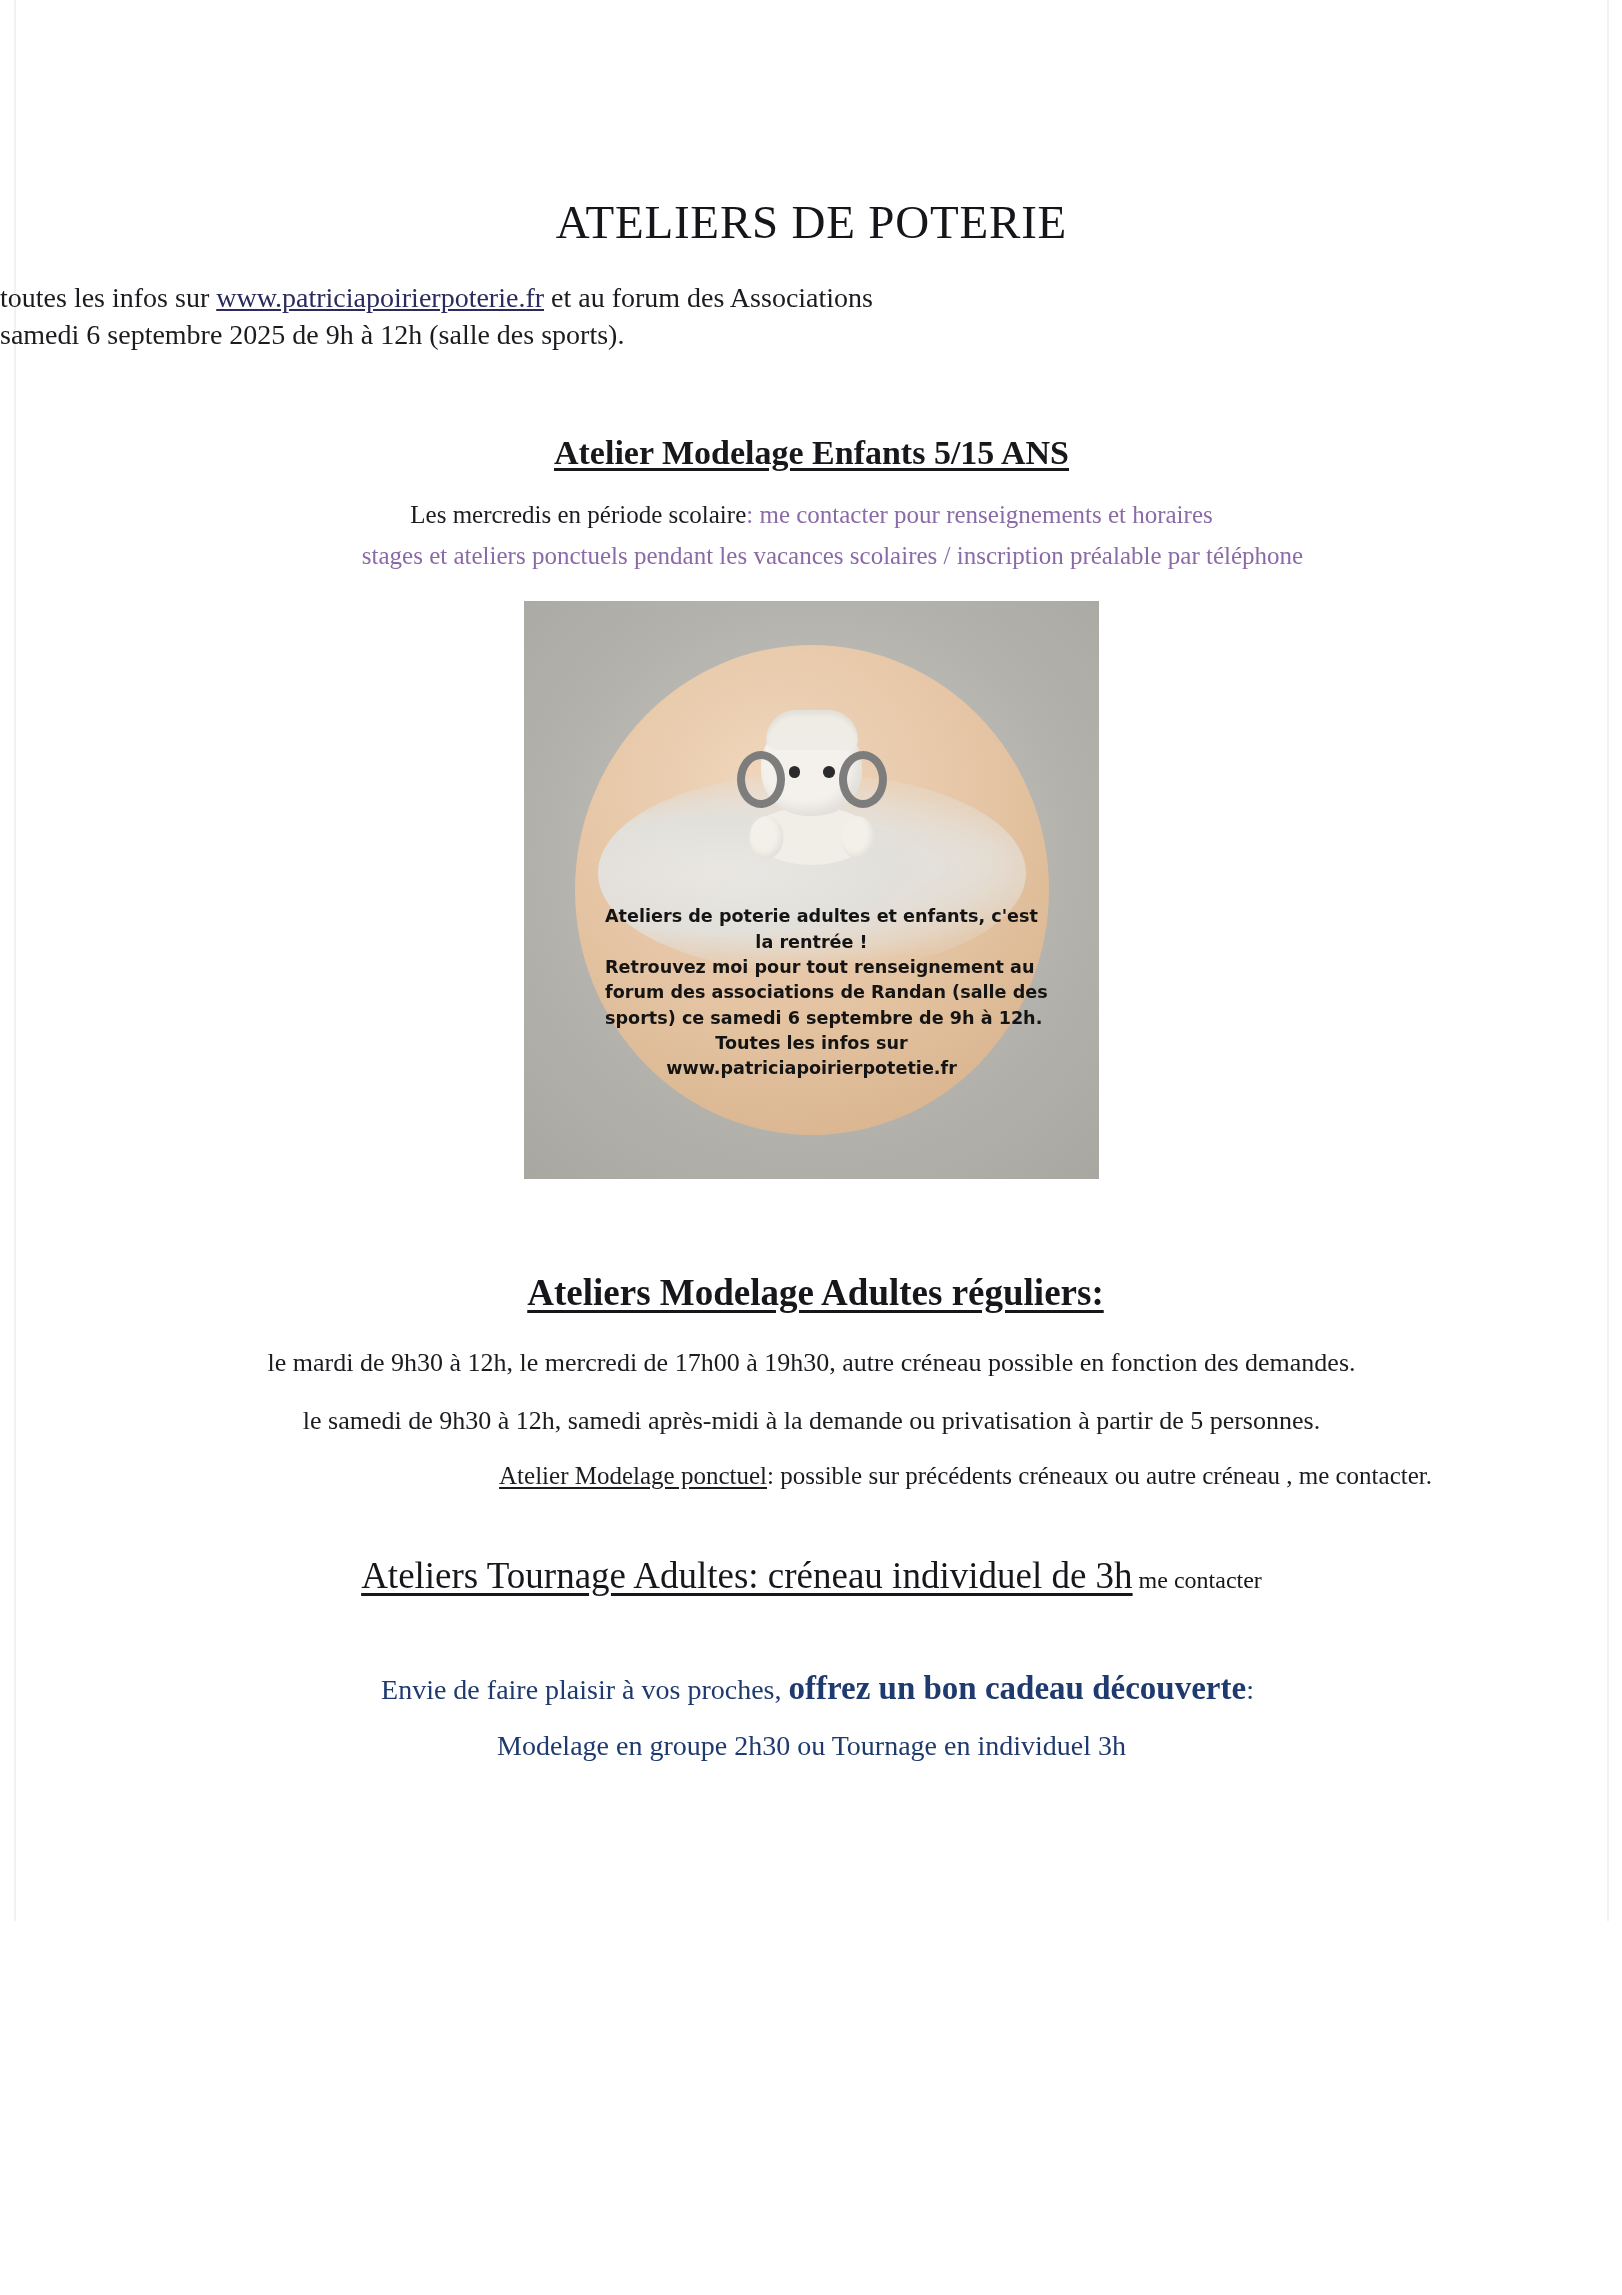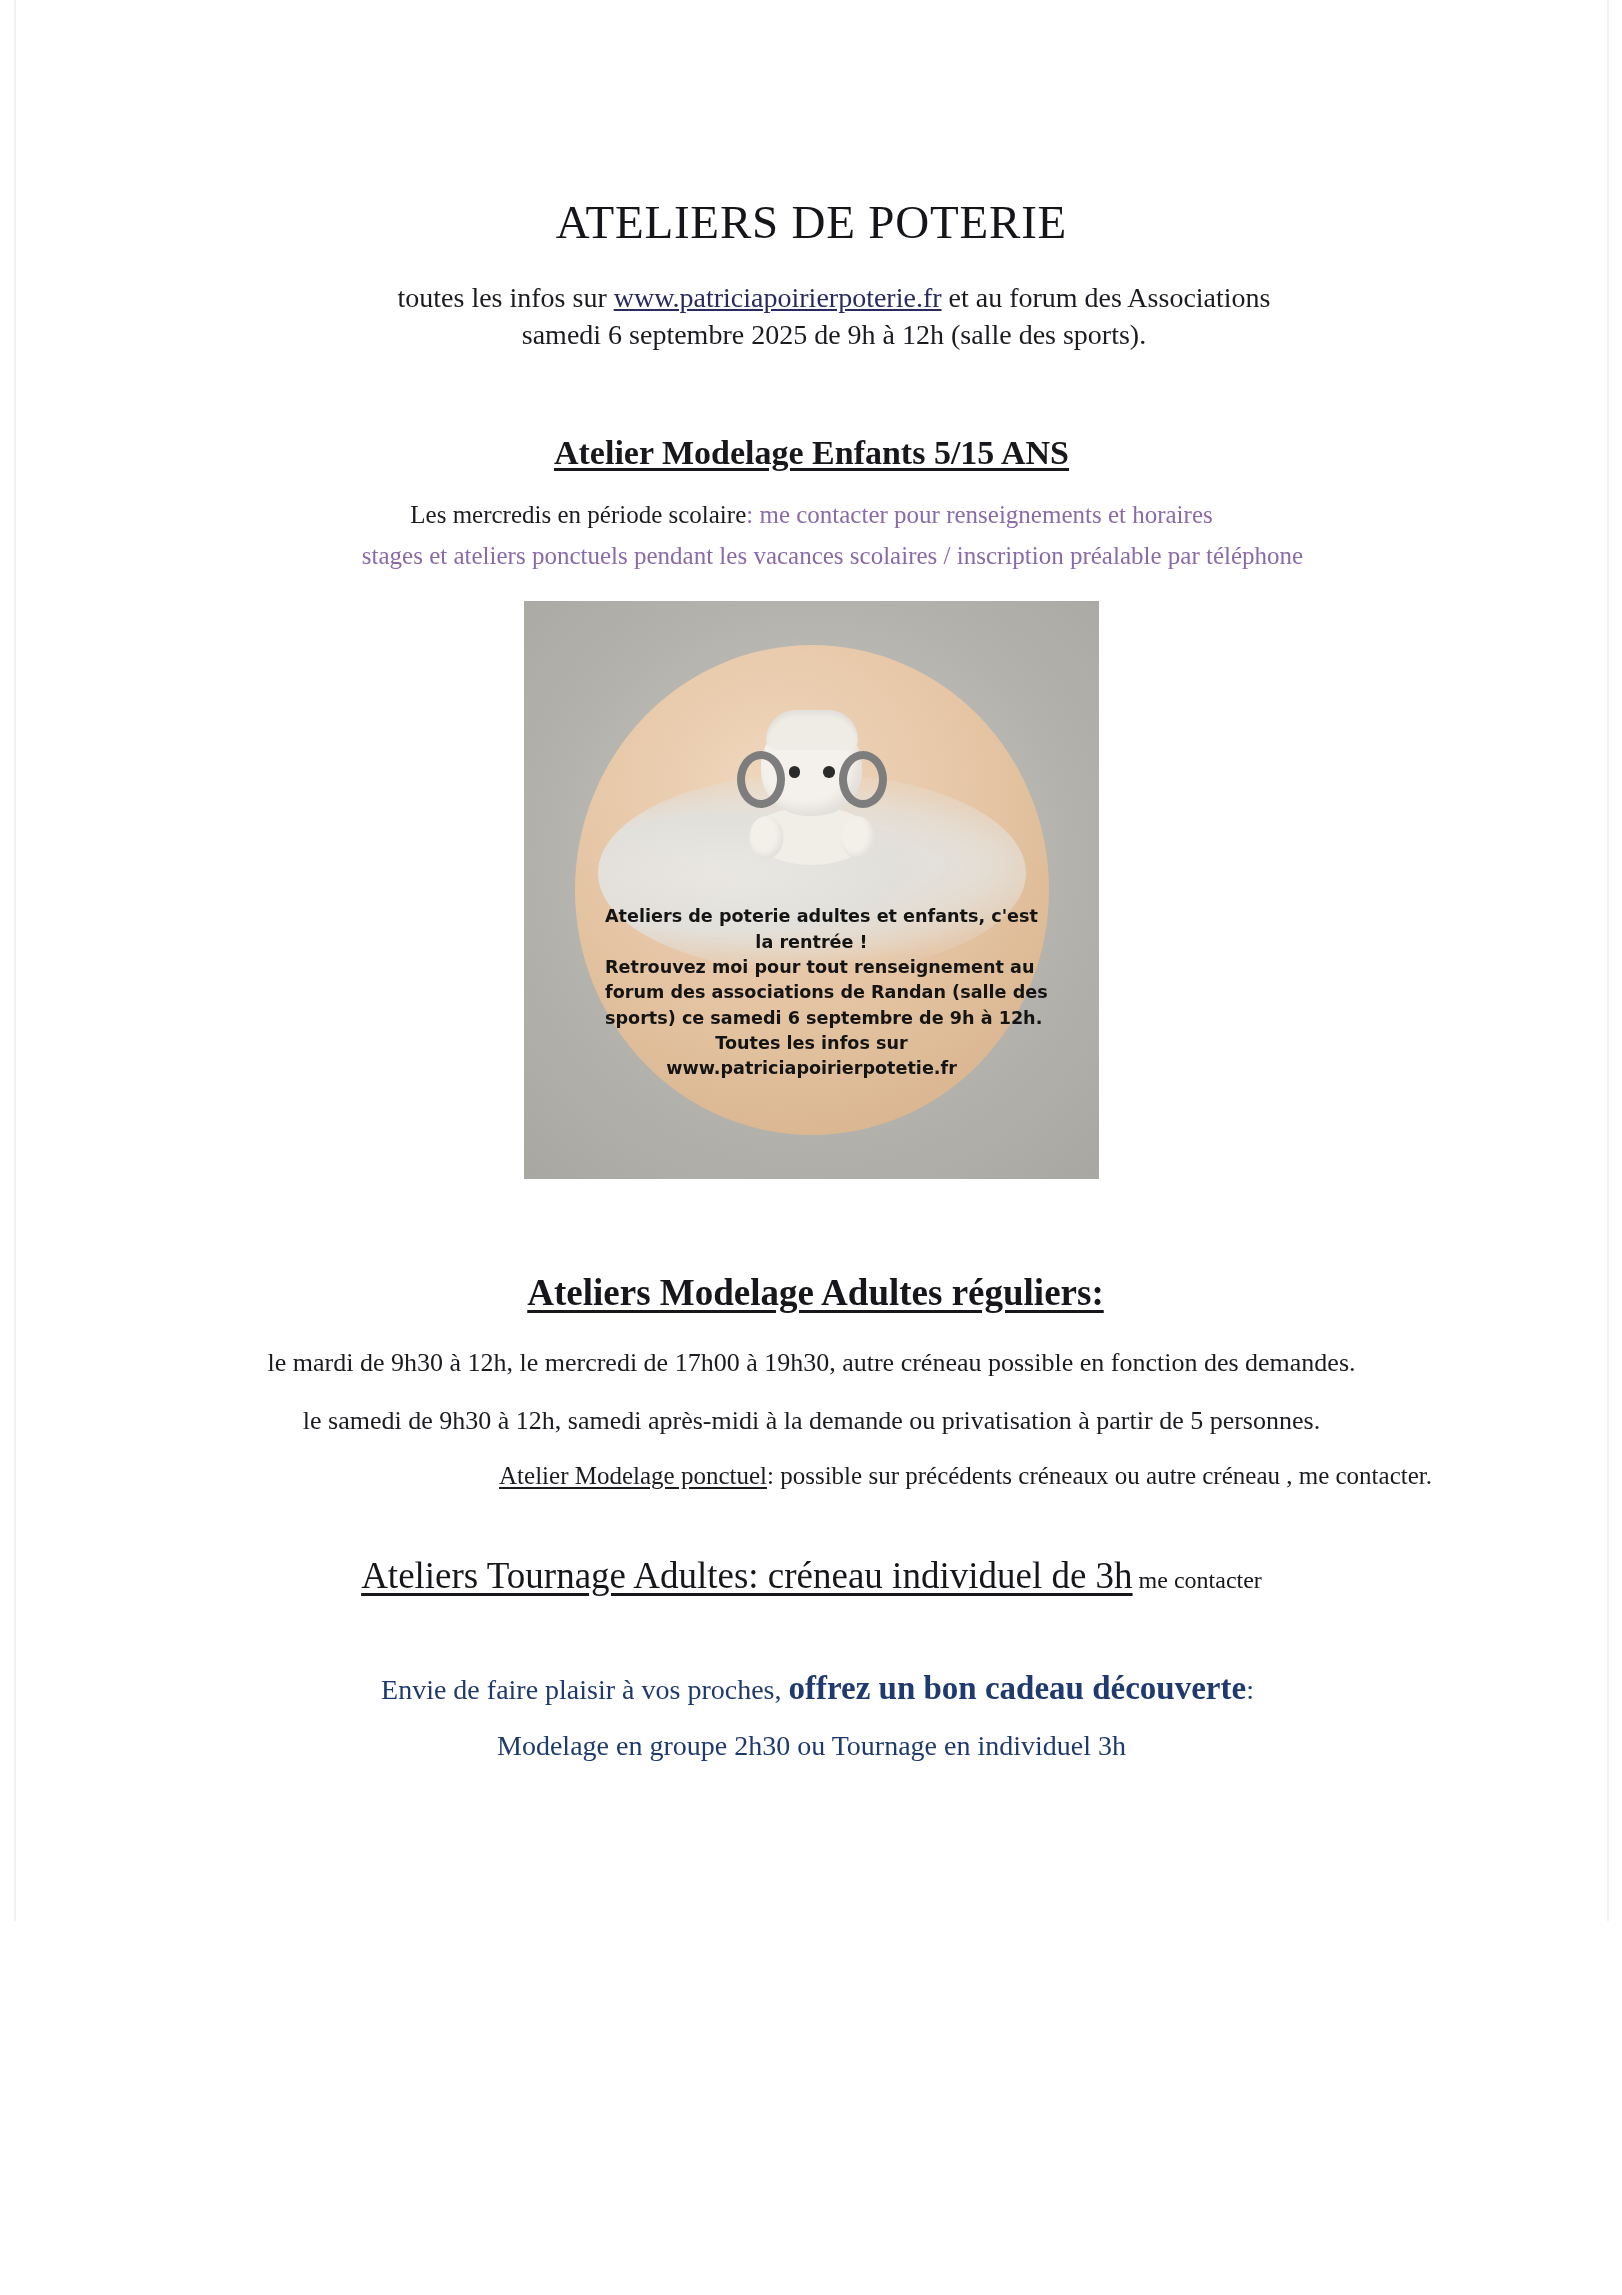--- a/index.html
+++ b/index.html
@@ -47,26 +47,24 @@
 
   .title {
     text-align: center;
     font-size: 47px;
     letter-spacing: 0.8px;
     margin-top: 195px;
     color: #15151a;
     font-weight: normal;
   }
   .subtitle {
-    text-align: center;
     font-size: 28px;
     line-height: 1.32;
     margin-top: 17px;
     color: #1b1b20;
-    padding-left: 45px;
   }
   .subtitle a, .link {
     color: #2a2a5e;
     text-decoration: underline;
   }
 
   .h2-kids {
     text-align: center;
     font-size: 34px;
     margin-top: 80px;

